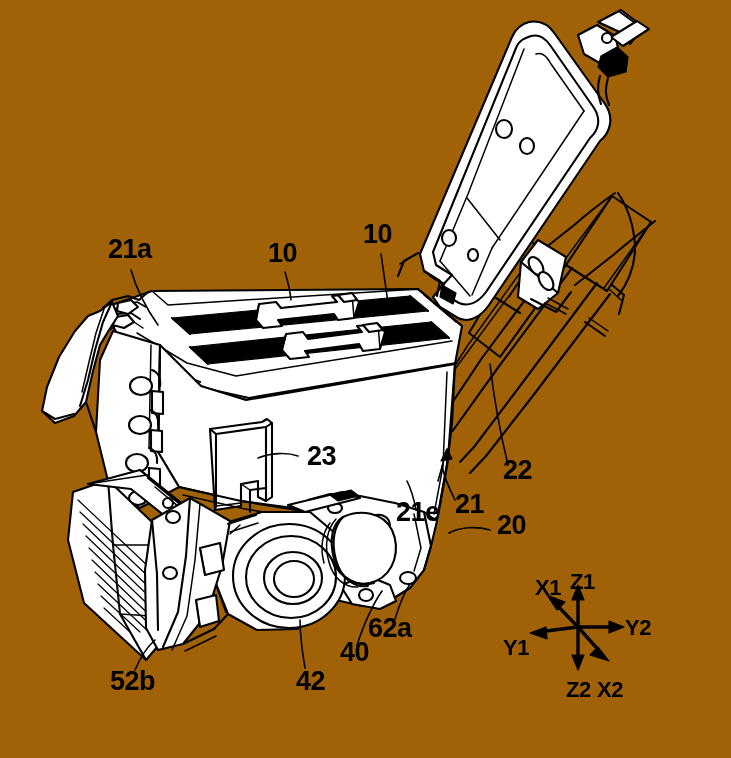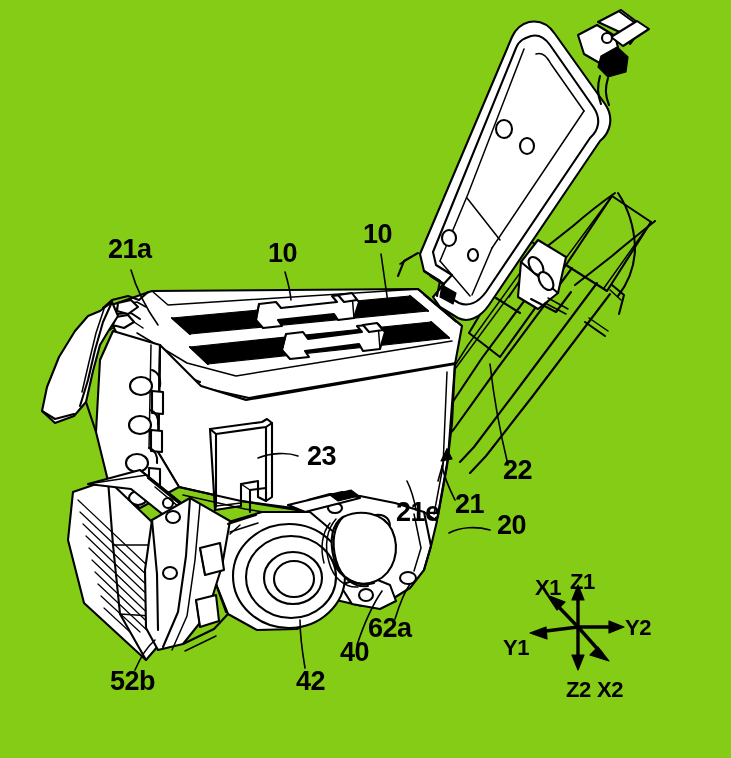--- a/index.html
+++ b/index.html
@@ -13,21 +13,21 @@
     height: 758px;
     position: relative;
     font-family: "Liberation Sans", sans-serif;
     overflow: hidden;
   }
   #figure-root {
     position: absolute;
     left: 0; top: 0;
     width: 731px;
     height: 758px;
-    background: #84cc16;
+    background: #a16207;
   }
   svg#patent-drawing {
     display: block;
     width: 731px;
     height: 758px;
   }
   .ln {
     fill: none;
     stroke: #000000;
     stroke-width: 2.1;

